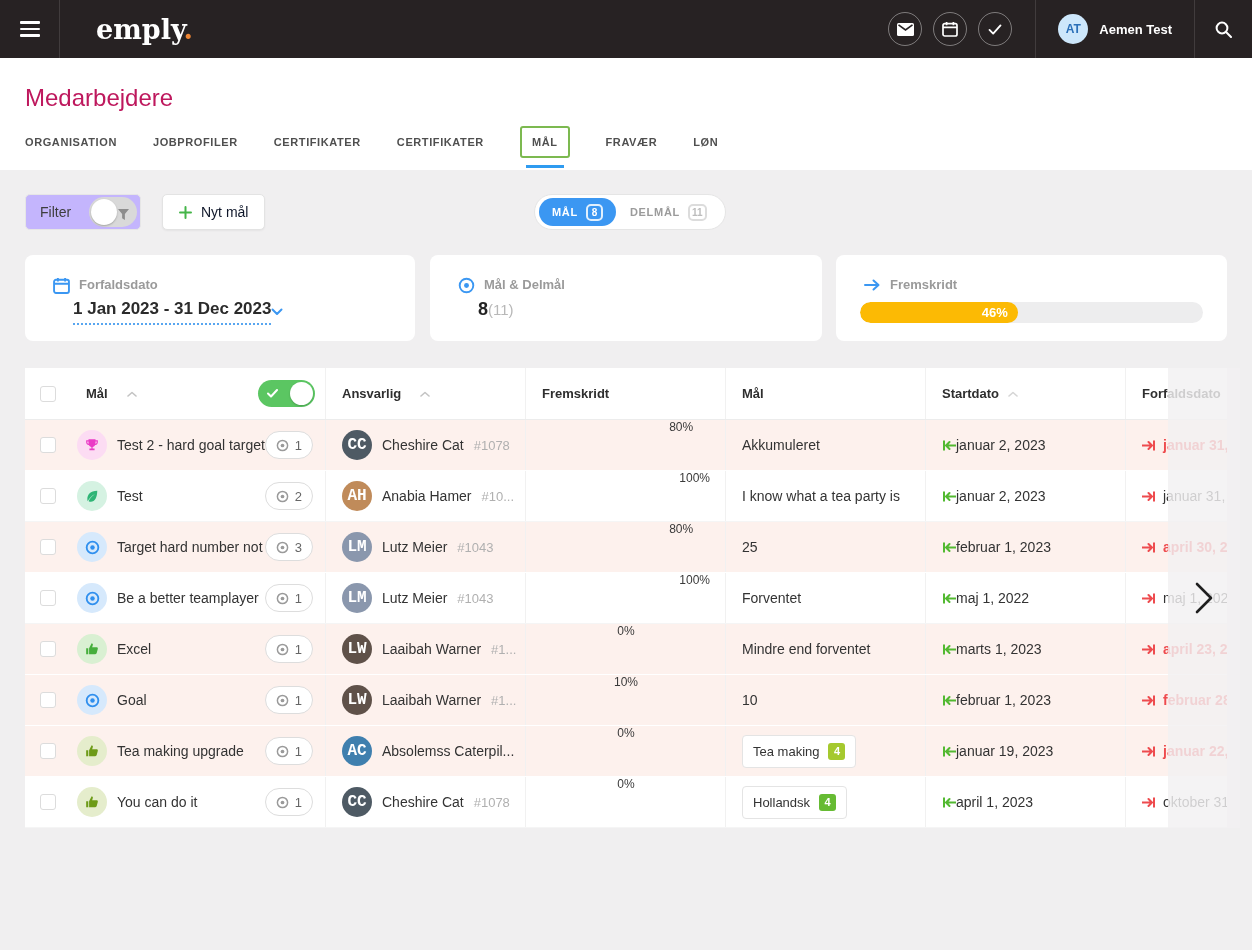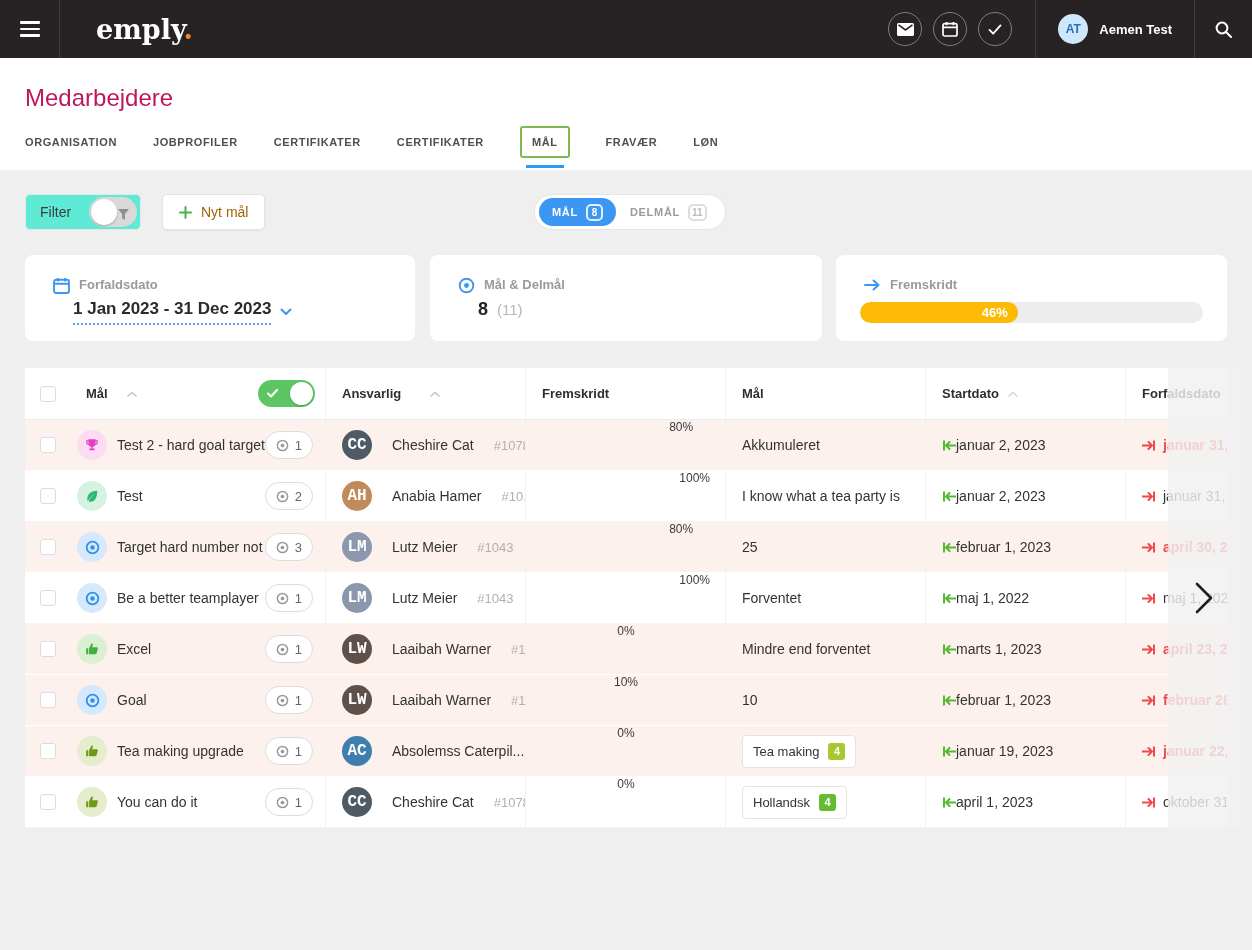--- a/index.html
+++ b/index.html
@@ -21,59 +21,59 @@
 
   
   .page-header { position:absolute; top:58px; left:0; width:100%; height:112px; background:#fff; z-index:5; }
   .page-title { position:absolute; left:25px; top:26px; font-size:24px; font-weight:normal; color:#be185d; }
   .tab-bar { position:absolute; left:25px; bottom:12px; display:flex; align-items:center; gap:36px; }
   .tab { font-size:11px; font-weight:bold; letter-spacing:.6px; color:#4f4f4f; cursor:pointer; white-space:nowrap; }
   .tab.active { border:2px solid #7cb950; border-radius:3px; padding:8px 10px; position:relative; }
   .tab.active::after { content:""; position:absolute; left:50%; transform:translateX(-50%); bottom:-12px; width:38px; height:3px; background:#2f9bf0; }
 
   
-  .filter-box { position:absolute; left:25px; top:194px; height:36px; background:#5eead4; border:1px solid #e6e6e6; border-radius:5px; display:flex; align-items:center; padding:0 3px 0 14px; gap:18px; z-index:6; }
+  .filter-box { position:absolute; left:25px; top:194px; height:36px; background:#c4b5fd; border:1px solid #e6e6e6; border-radius:5px; display:flex; align-items:center; padding:0 3px 0 14px; gap:18px; z-index:6; }
   .filter-label { font-size:14px; color:#3d3d3d; }
   .filter-toggle { position:relative; width:48px; height:30px; border-radius:15px; background:#d9d9d9; cursor:pointer; }
   .filter-knob { position:absolute; left:2px; top:2px; width:26px; height:26px; background:#fff; border-radius:50%; box-shadow:0 1px 2px rgba(0,0,0,.25); }
   .filter-funnel { position:absolute; right:8px; top:9px; }
-  .new-goal-btn { position:absolute; left:162px; top:194px; height:36px; background:#fff; border:1px solid #e3e3e3; border-radius:5px; display:flex; align-items:center; padding:0 16px; gap:9px; font-size:14px; color:#a16207; box-shadow:0 1px 2px rgba(0,0,0,.05); cursor:pointer; z-index:6; }
+  .new-goal-btn { position:absolute; left:162px; top:194px; height:36px; background:#fff; border:1px solid #e3e3e3; border-radius:5px; display:flex; align-items:center; padding:0 16px; gap:9px; font-size:14px; color:#0f172a; box-shadow:0 1px 2px rgba(0,0,0,.05); cursor:pointer; z-index:6; }
   .segmented { position:absolute; left:534px; top:194px; height:36px; background:#fff; border:1px solid #e5e5e5; border-radius:18px; display:flex; align-items:center; padding:0 4px; z-index:6; }
   .seg { display:flex; align-items:center; gap:8px; cursor:pointer; }
   .seg.active { height:28px; background:#3b97f2; border-radius:14px; padding:0 13px; }
   .seg.active .seg-label { color:#fff; }
   .seg-label { font-size:11px; font-weight:bold; letter-spacing:.7px; color:#9b9b9b; }
   .seg.inactive { padding:0 14px; }
   .seg-badge { min-width:17px; height:17px; border-radius:5px; font-size:10px; font-weight:bold; display:flex; align-items:center; justify-content:center; padding:0 2px; }
   .seg.active .seg-badge { border:2px solid rgba(255,255,255,.85); color:#fff; }
   .seg.inactive .seg-badge { border:2px solid #dcdcdc; color:#bcbcbc; }
 
   
   .card { position:absolute; top:255px; height:86px; background:#fff; border-radius:8px; z-index:5; }
   #card-due { left:25px; width:390px; }
   #card-goals { left:430px; width:392px; }
   #card-progress { left:836px; width:391px; }
   .card-icon { position:absolute; left:28px; top:22px; }
   .card-label { position:absolute; left:54px; top:22px; font-size:13px; font-weight:bold; color:#9a9a9a; }
-  .card-value-row { position:absolute; left:48px; top:44px; display:flex; align-items:center; gap:9px; }
+  .card-value-row { position:absolute; left:48px; top:44px; display:flex; align-items:center; }
   .date-range-value { font-size:17px; font-weight:bold; color:#2b2b2b; border-bottom:2px dotted #58a6f0; padding-bottom:4px; cursor:pointer; }
   .goals-count { font-size:18px; font-weight:bold; color:#222; }
   .goals-secondary { font-size:15px; color:#b8b8b8; }
   .prog-track { position:absolute; left:24px; top:47px; width:343px; height:21px; background:#ededee; border-radius:11px; overflow:hidden; }
   .prog-fill { height:100%; background:#fcba04; border-radius:11px; display:flex; align-items:center; justify-content:flex-end; padding-right:10px; color:#fff; font-size:13px; font-weight:bold; }
 
   
   .goal-table { position:absolute; left:25px; top:368px; width:1202px; background:#fff; z-index:5; }
   .thead { display:flex; height:52px; border-bottom:1px solid #ececec; background:#fff; }
   .trow { display:flex; height:51px; border-bottom:1px solid #f5f5f5; background:#fff; cursor:pointer; }
   .trow.tinted { background:#fdf1ed; border-bottom-color:#fff; }
   .cell { display:flex; align-items:center; height:100%; padding-left:16px; overflow:hidden; }
   .c1 { width:45px; justify-content:center; padding-left:0; flex:none; }
   .c2 { width:255px; padding-left:7px; position:relative; gap:10px; flex:none; }
-  .c3 { width:200px; gap:20px; flex:none; }
+  .c3 { width:200px; gap:10px; flex:none; }
   .c4 { width:200px; flex:none; }
   .c5 { width:200px; flex:none; }
   .c6 { width:200px; flex:none; }
   .c7 { width:102px; gap:7px; flex:none; white-space:nowrap; }
   .c3,.c4,.c5,.c6,.c7 { border-left:1px solid #f1f1f1; }
   .checkbox { width:16px; height:16px; border:1.5px solid #dcdcdc; border-radius:3px; background:#fff; cursor:pointer; flex:none; }
   .h-label { font-size:13px; font-weight:bold; color:#2e2e2e; }
   .sort-caret { margin-left:9px; display:flex; }
   .head-toggle { position:absolute; right:10px; top:12px; width:57px; height:27px; border-radius:14px; background:#5bc662; cursor:pointer; }
   .head-toggle .knob { position:absolute; right:2px; top:2px; width:23px; height:23px; background:#fff; border-radius:50%; box-shadow:0 1px 2px rgba(0,0,0,.2); }

